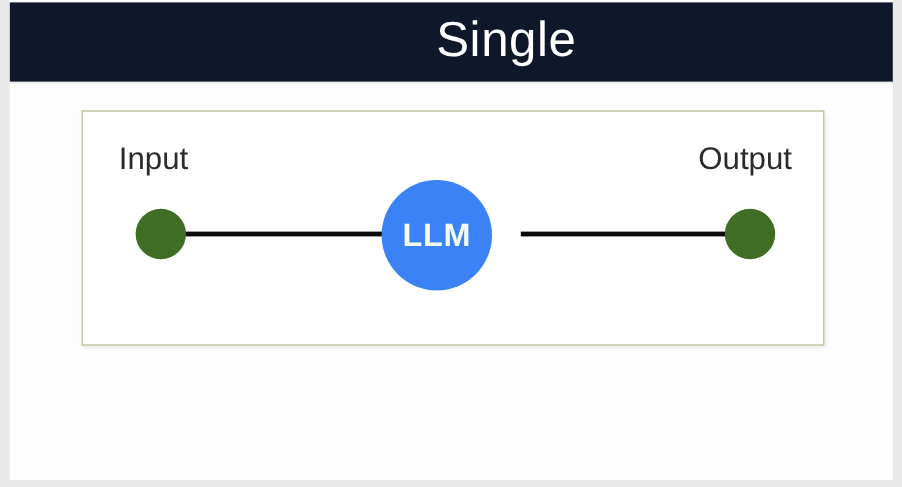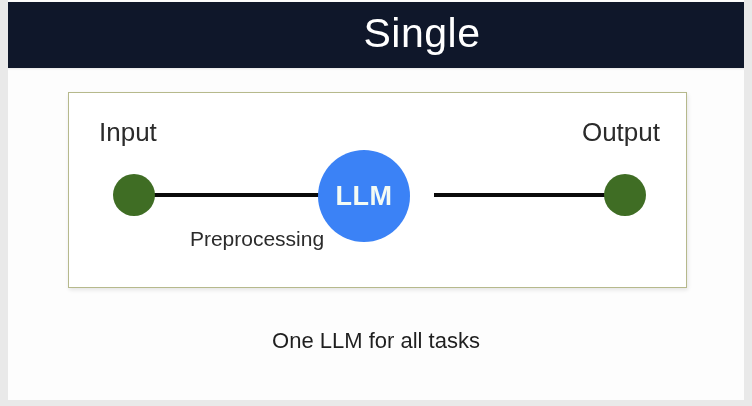--- a/index.html
+++ b/index.html
@@ -157,20 +157,18 @@
     <div class="connector left"></div>
     <div class="connector right"></div>
 
     <div class="endpoint-dot left"></div>
     <div class="endpoint-dot right"></div>
 
     <div class="llm-node">
       <span class="llm-node-label">LLM</span>
     </div>
 
-    <div class="edge-caption pre">Preprocessing</div>
 
 
   </div>
 
-  <div class="slide-caption">One LLM for all tasks</div>
 
 </div>
 
 </body></html>

